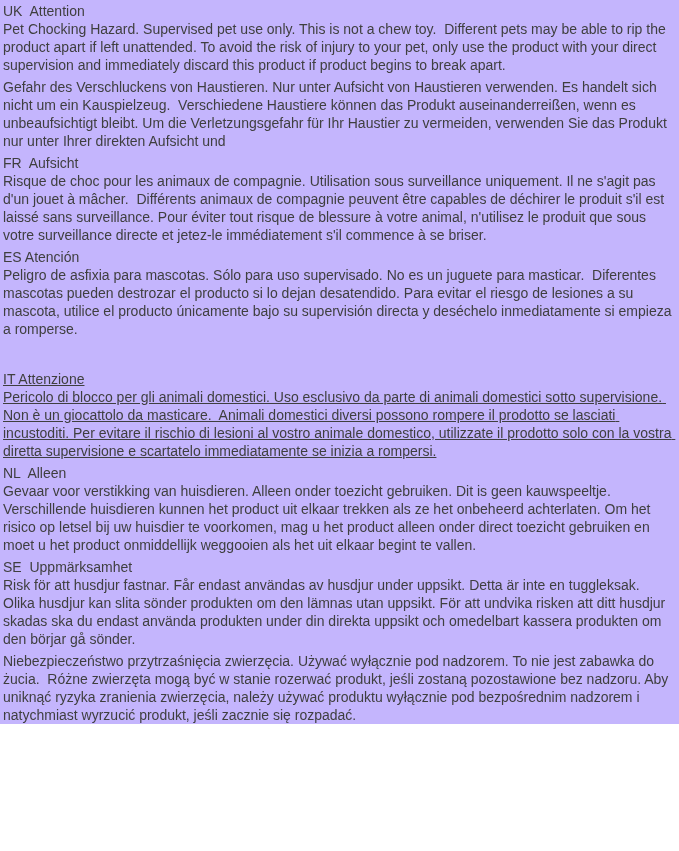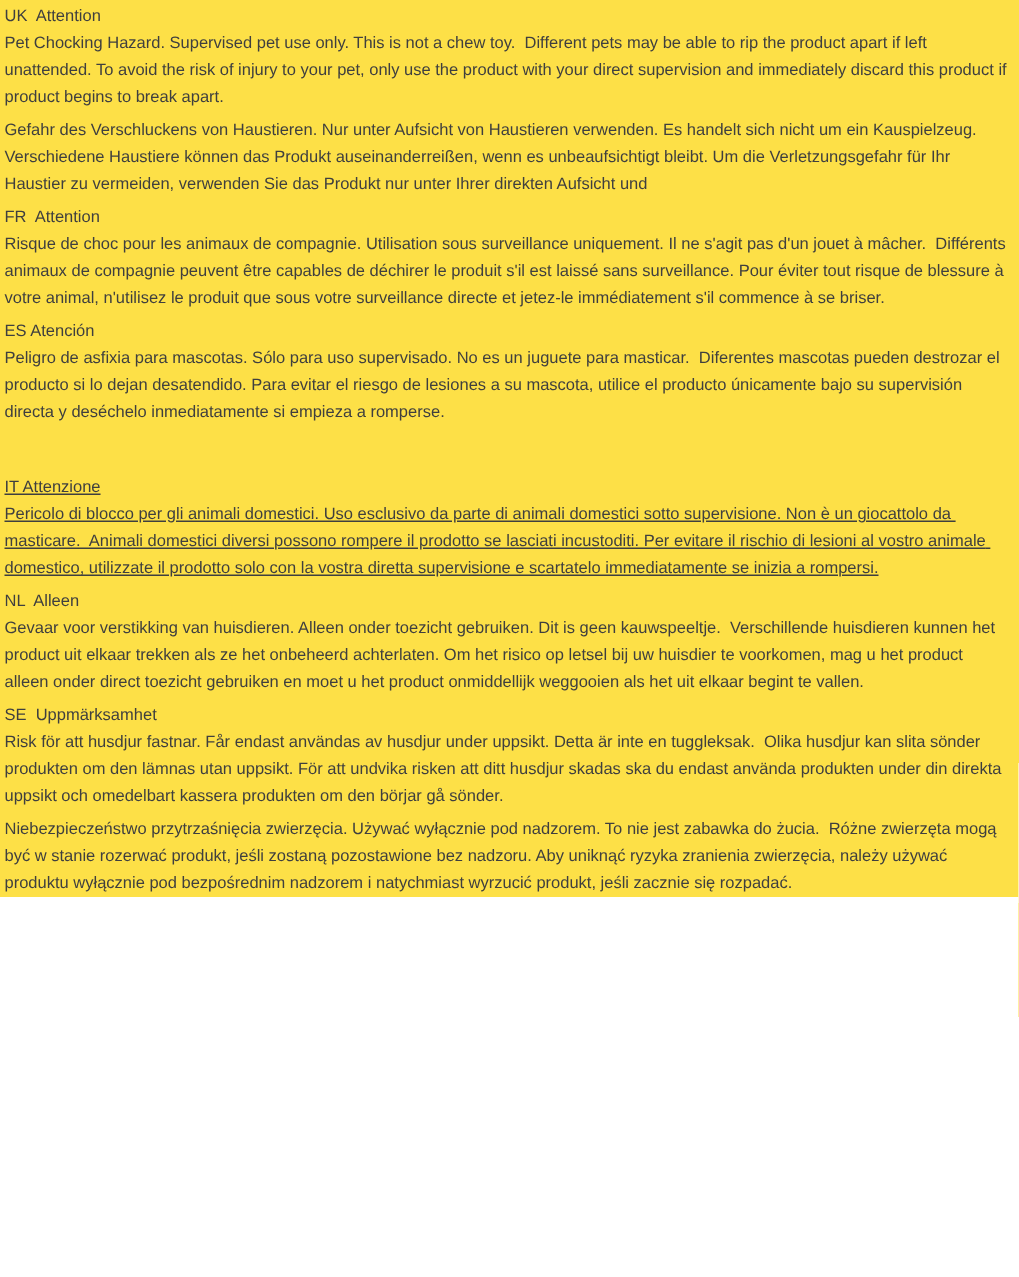--- a/index.html
+++ b/index.html
@@ -5,24 +5,24 @@
   html, body {
     margin: 0;
     padding: 0;
     background: #ffffff;
   }
   main.doc {
     width: 679px;
     box-sizing: border-box;
     padding: 2px 5px 0 3px;
     font-family: "Liberation Sans", sans-serif;
-    font-size: 11px;
+    font-size: 14px;
     line-height: 18px;
     color: #3f3f3f;
-    background: #fde047;
+    background: #c4b5fd;
   }
   section.warn {
     margin: 0 0 4px 0;
   }
   section.warn.gap-before {
     margin-top: 32px;
     text-decoration: underline;
   }
   .hd {
     margin: 0;
@@ -44,21 +44,21 @@
   <section class="warn">
     <h2 class="hd">UK  Attention</h2>
     <p class="bd">Pet Chocking Hazard. Supervised pet use only. This is not a chew toy.  Different pets may be able to rip the product apart if left unattended. To avoid the risk of injury to your pet, only use the product with your direct supervision and immediately discard this product if product begins to break apart.</p>
   </section>
 
   <section class="warn">
     <p class="bd">Gefahr des Verschluckens von Haustieren. Nur unter Aufsicht von Haustieren verwenden. Es handelt sich nicht um ein Kauspielzeug.  Verschiedene Haustiere können das Produkt auseinanderreißen, wenn es unbeaufsichtigt bleibt. Um die Verletzungsgefahr für Ihr Haustier zu vermeiden, verwenden Sie das Produkt nur unter Ihrer direkten Aufsicht und</p>
   </section>
 
   <section class="warn">
-    <h2 class="hd">FR  Attention</h2>
+    <h2 class="hd">FR  Aufsicht</h2>
     <p class="bd">Risque de choc pour les animaux de compagnie. Utilisation sous surveillance uniquement. Il ne s'agit pas d'un jouet à mâcher.  Différents animaux de compagnie peuvent être capables de déchirer le produit s'il est laissé sans surveillance. Pour éviter tout risque de blessure à votre animal, n'utilisez le produit que sous votre surveillance directe et jetez-le immédiatement s'il commence à se briser.</p>
   </section>
 
   <section class="warn">
     <h2 class="hd">ES Atención</h2>
     <p class="bd">Peligro de asfixia para mascotas. Sólo para uso supervisado. No es un juguete para masticar.  Diferentes mascotas pueden destrozar el producto si lo dejan desatendido. Para evitar el riesgo de lesiones a su mascota, utilice el producto únicamente bajo su supervisión directa y deséchelo inmediatamente si empieza a romperse.</p>
   </section>
 
   <section class="warn gap-before">
     <h2 class="hd">IT Attenzione</h2>

